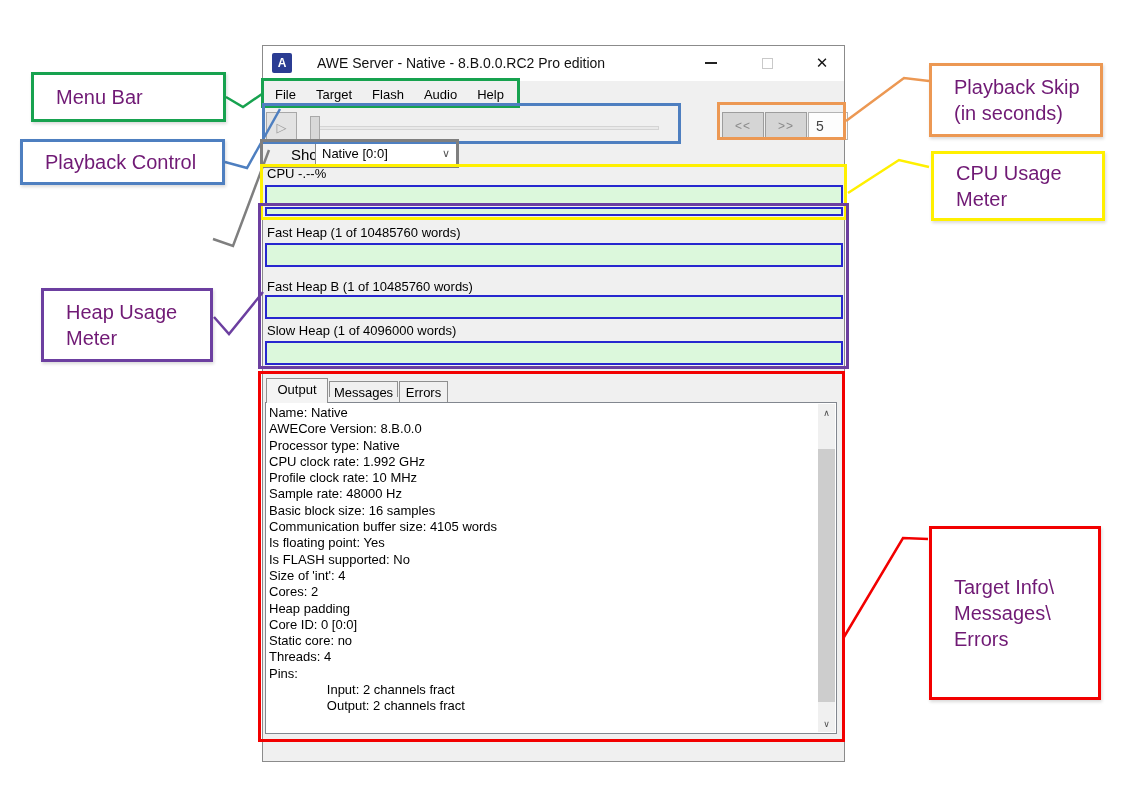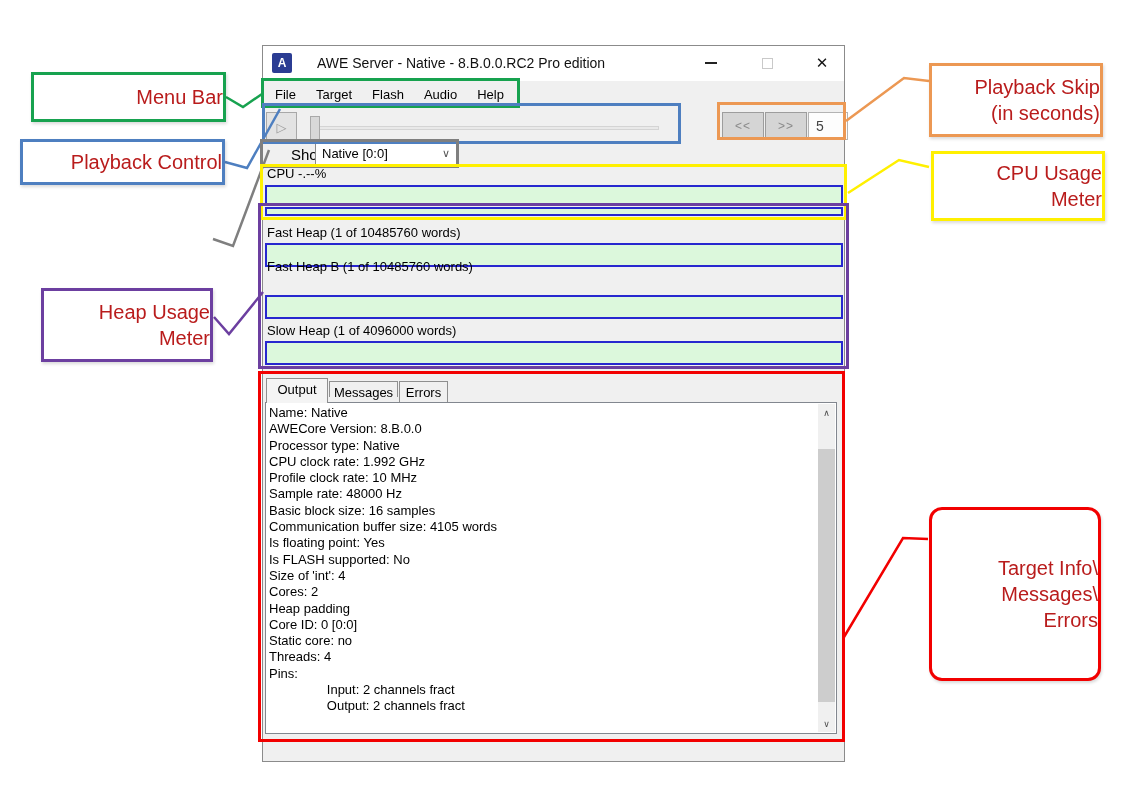--- a/index.html
+++ b/index.html
@@ -65,28 +65,28 @@
   .region-playback { left:262px; top:103px; width:419px; height:41px; }
   .region-core     { left:260px; top:139px; width:199px; height:29px; }
   .region-cpu      { left:260px; top:164px; width:587px; height:56px; }
   .region-heap     { left:258px; top:203px; width:591px; height:166px; }
   .region-output   { left:258px; top:371px; width:587px; height:371px; }
   .region-skip     { left:717px; top:102px; width:129px; height:38px; }
 
   
   .callout { position:absolute; background:#fff; border:3px solid; z-index:6;
     display:flex; flex-direction:column; justify-content:center; padding-left:22px;
-    font-size:20px; color:#b91c1c; line-height:26px; box-shadow:1px 2px 3px rgba(0,0,0,0.15);align-items:flex-end; }
+    font-size:20px; color:#701a75; line-height:26px; box-shadow:1px 2px 3px rgba(0,0,0,0.15); }
   .co-menu     { left:31px;  top:72px;  width:195px; height:50px; }
   .co-playback { left:20px;  top:139px; width:205px; height:46px; }
   .co-core     { left:38px;  top:216px; width:174px; height:44px; padding-left:34px; }
   .co-heap     { left:41px;  top:288px; width:172px; height:74px; }
   .co-skip     { left:929px; top:63px;  width:174px; height:74px; }
   .co-cpu      { left:931px; top:151px; width:174px; height:70px; }
-  .co-target   { left:929px; top:507px; width:172px; height:174px;border-radius:13px; }
+  .co-target   { left:929px; top:526px; width:172px; height:174px; }
 
   .connector-layer { position:absolute; left:0; top:0; width:1145px; height:808px; pointer-events:none; z-index:4; }
 </style>
 </head>
 <body>
 
 <div class="stage">
 
   <div class="app-window">
 
@@ -130,21 +130,21 @@
       <span class="dd-chevron">∨</span>
     </div>
 
     <div class="meter-label" style="top:120px;">CPU -.--%</div>
     <div class="meter-bar" style="top:139px; height:20px;"></div>
     <div class="meter-bar" style="top:161px; height:9px;"></div>
 
     <div class="meter-label" style="top:179px;">Fast Heap (1 of 10485760 words)</div>
     <div class="meter-bar" style="top:197px; height:24px;"></div>
 
-    <div class="meter-label" style="top:213px;">Fast Heap B (1 of 10485760 words)</div>
+    <div class="meter-label" style="top:233px;">Fast Heap B (1 of 10485760 words)</div>
     <div class="meter-bar" style="top:249px; height:24px;"></div>
 
     <div class="meter-label" style="top:277px;">Slow Heap (1 of 4096000 words)</div>
     <div class="meter-bar" style="top:295px; height:24px;"></div>
 
     <div class="tab tab-active">Output</div>
     <div class="tab tab-2">Messages</div>
     <div class="tab tab-3">Errors</div>
 
     <div class="output-pane">

